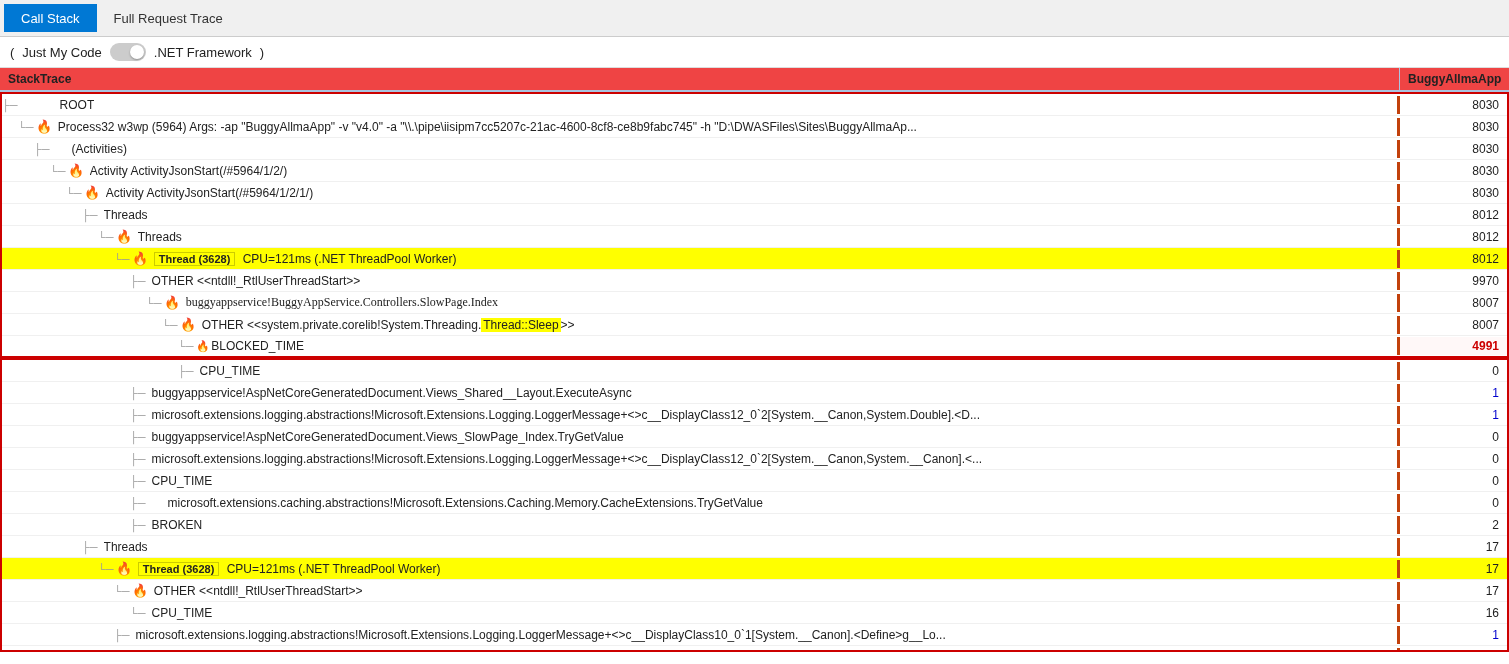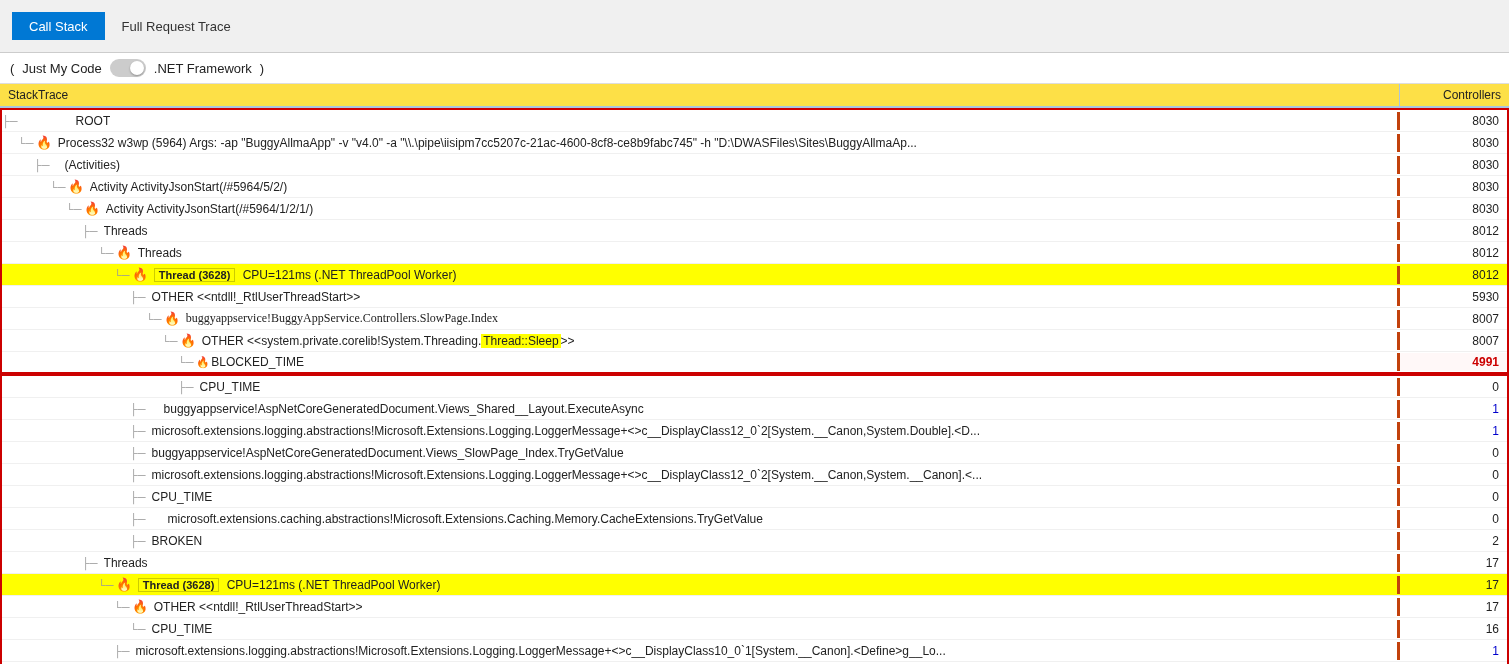--- a/index.html
+++ b/index.html
@@ -3,21 +3,21 @@
   <meta charset="utf-8">
   <style>
     * { box-sizing: border-box; margin: 0; padding: 0; }
     body { font-family: 'Segoe UI', Arial, sans-serif; font-size: 12px; background: #fff; color: #222; overflow: hidden; }
 
     .tabs-bar {
       display: flex;
       align-items: center;
       background: #f0f0f0;
       border-bottom: 1px solid #ccc;
-      padding: 12px;
+      padding: 4px;
     }
     .tab {
       padding: 6px 16px;
       cursor: pointer;
       border: 1px solid transparent;
       border-bottom: none;
       font-size: 13px;
       background: #f0f0f0;
       color: #333;
     }
@@ -58,23 +58,23 @@
 
     .main-container {
       display: flex;
       flex-direction: column;
       height: calc(100vh - 80px);
       overflow: hidden;
     }
 
     .table-header {
       display: flex;
-      background: #fde047;
+      background: #ef4444;
       border-bottom: 2px solid #aac4e0;
-      font-weight: normal;
+      font-weight: bold;
       font-size: 12px;
     }
     .col-stack { flex: 1; padding: 4px 8px; }
     .col-duration { width: 110px; min-width: 110px; padding: 4px 8px; text-align: right; border-left: 1px solid #aac4e0; }
 
     .table-body {
       overflow-y: auto;
       flex: 1;
       border: 2px solid #cc0000;
     }
@@ -139,54 +139,54 @@
   <div class="toggle-switch">
     <div class="toggle-knob"></div>
   </div>
   <span style="font-weight:500;">.NET Framework</span>
   <span> )</span>
 </div>
 
 <div class="main-container">
   <div class="table-header">
     <div class="col-stack">StackTrace</div>
-    <div class="col-duration">Controllers</div>
+    <div class="col-duration">BuggyAllmaApp</div>
   </div>
   <div class="table-body" id="table-body">
   <div class="row">
         <div class="cell-stack">
           <span style="display: inline-block; min-width: 0px;"></span>
           <span class="tree-line">├─</span>
-          <span style="margin-left: 20px; overflow: hidden; text-overflow: ellipsis; white-space: nowrap; padding-left: 36px;">ROOT</span>
+          <span style="margin-left: 4px; overflow: hidden; text-overflow: ellipsis; white-space: nowrap; padding-left: 36px;">ROOT</span>
         </div>
         <div class="cell-duration">8030</div>
       </div>
       <div class="row">
         <div class="cell-stack">
           <span style="display: inline-block; min-width: 16px;"></span>
           <span class="tree-line">└─</span>
           <span class="fire-icon">🔥</span>
           <span style="margin-left: 4px; overflow: hidden; text-overflow: ellipsis; white-space: nowrap;">Process32 w3wp (5964) Args: -ap "BuggyAllmaApp" -v "v4.0" -a "\\.\pipe\iisipm7cc5207c-21ac-4600-8cf8-ce8b9fabc745" -h "D:\DWASFiles\Sites\BuggyAllmaAp...</span>
         </div>
         <div class="cell-duration">8030</div>
       </div>
       <div class="row">
         <div class="cell-stack">
           <span style="display: inline-block; min-width: 32px;"></span>
           <span class="tree-line">├─</span>
-          <span style="margin-left: 13px; overflow: hidden; text-overflow: ellipsis; white-space: nowrap;">(Activities)</span>
+          <span style="margin-left: 20px; overflow: hidden; text-overflow: ellipsis; white-space: nowrap;">(Activities)</span>
         </div>
         <div class="cell-duration">8030</div>
       </div>
       <div class="row">
         <div class="cell-stack">
           <span style="display: inline-block; min-width: 48px;"></span>
           <span class="tree-line">└─</span>
           <span class="fire-icon">🔥</span>
-          <span style="margin-left: 4px; overflow: hidden; text-overflow: ellipsis; white-space: nowrap;">Activity ActivityJsonStart(/#5964/5/2/)</span>
+          <span style="margin-left: 4px; overflow: hidden; text-overflow: ellipsis; white-space: nowrap;">Activity ActivityJsonStart(/#5964/1/2/)</span>
         </div>
         <div class="cell-duration">8030</div>
       </div>
       <div class="row">
         <div class="cell-stack">
           <span style="display: inline-block; min-width: 64px;"></span>
           <span class="tree-line">└─</span>
           <span class="fire-icon">🔥</span>
           <span style="margin-left: 4px; overflow: hidden; text-overflow: ellipsis; white-space: nowrap;">Activity ActivityJsonStart(/#5964/1/2/1/)</span>
         </div>
@@ -217,21 +217,21 @@
           <span style="margin-left: 4px; overflow: hidden; text-overflow: ellipsis; white-space: nowrap;"><span class="thread-badge">Thread (3628)</span> CPU=121ms (.NET ThreadPool Worker)</span>
         </div>
         <div class="cell-duration">8012</div>
       </div>
       <div class="row">
         <div class="cell-stack">
           <span style="display: inline-block; min-width: 128px;"></span>
           <span class="tree-line">├─</span>
           <span style="margin-left: 4px; overflow: hidden; text-overflow: ellipsis; white-space: nowrap;">OTHER &lt;&lt;ntdll!_RtlUserThreadStart&gt;&gt;</span>
         </div>
-        <div class="cell-duration">5930</div>
+        <div class="cell-duration">9970</div>
       </div>
       <div class="row">
         <div class="cell-stack">
           <span style="display: inline-block; min-width: 144px;"></span>
           <span class="tree-line">└─</span>
           <span class="fire-icon">🔥</span>
           <span style="margin-left: 4px; overflow: hidden; text-overflow: ellipsis; white-space: nowrap; font-family: Liberation Serif, serif;">buggyappservice!BuggyAppService.Controllers.SlowPage.Index</span>
         </div>
         <div class="cell-duration">8007</div>
       </div>
@@ -259,21 +259,21 @@
           <span style="display: inline-block; min-width: 176px;"></span>
           <span class="tree-line">├─</span>
           <span style="margin-left: 4px; overflow: hidden; text-overflow: ellipsis; white-space: nowrap;">CPU_TIME</span>
         </div>
         <div class="cell-duration">0</div>
       </div>
       <div class="row">
         <div class="cell-stack">
           <span style="display: inline-block; min-width: 128px;"></span>
           <span class="tree-line">├─</span>
-          <span style="margin-left: 16px; overflow: hidden; text-overflow: ellipsis; white-space: nowrap;">buggyappservice!AspNetCoreGeneratedDocument.Views_Shared__Layout.ExecuteAsync</span>
+          <span style="margin-left: 4px; overflow: hidden; text-overflow: ellipsis; white-space: nowrap;">buggyappservice!AspNetCoreGeneratedDocument.Views_Shared__Layout.ExecuteAsync</span>
         </div>
         <div class="cell-duration" style="color: rgb(0, 0, 204);">1</div>
       </div>
       <div class="row">
         <div class="cell-stack">
           <span style="display: inline-block; min-width: 128px;"></span>
           <span class="tree-line">├─</span>
           <span style="margin-left: 4px; overflow: hidden; text-overflow: ellipsis; white-space: nowrap;">microsoft.extensions.logging.abstractions!Microsoft.Extensions.Logging.LoggerMessage+&lt;&gt;c__DisplayClass12_0`2[System.__Canon,System.Double].&lt;D...</span>
         </div>
         <div class="cell-duration" style="color: rgb(0, 0, 204);">1</div>

